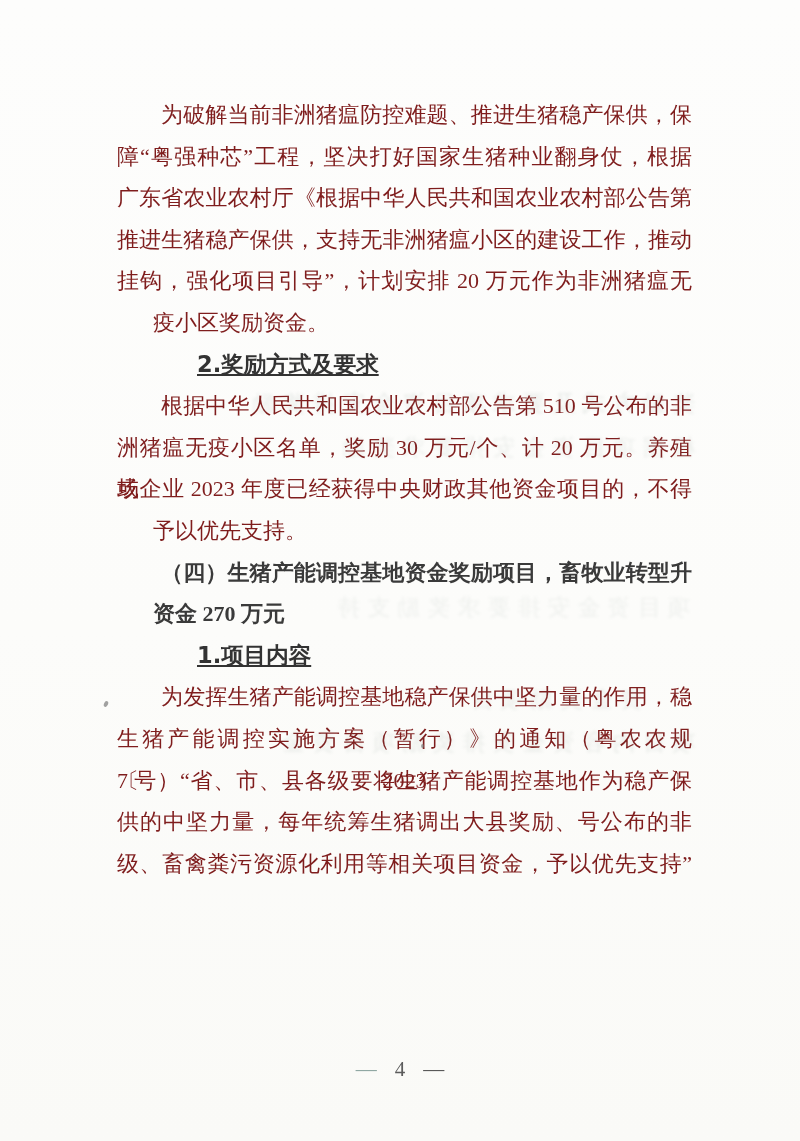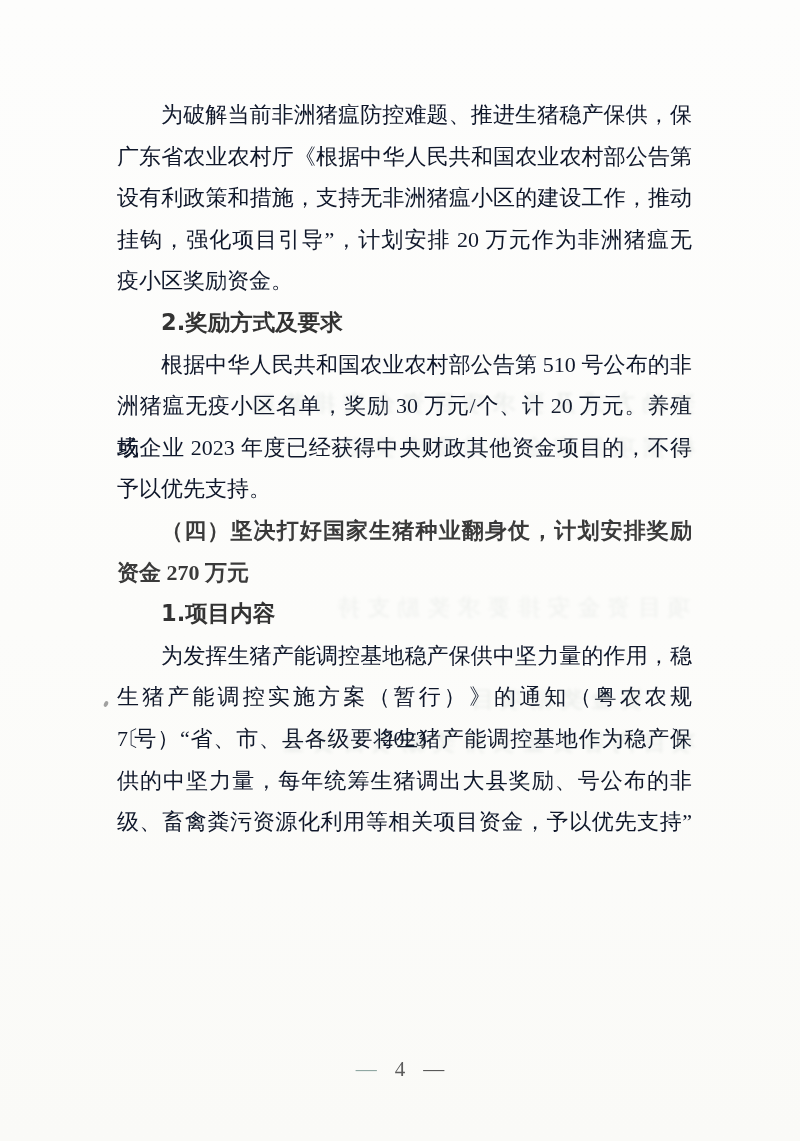--- a/index.html
+++ b/index.html
@@ -11,30 +11,30 @@
   .paper{
     position:absolute;inset:0;
     background:linear-gradient(180deg,#fdfdfc 0%,#fcfcfa 55%,#fafaf7 100%);
   }
   
   #doc{
     position:absolute;left:117px;top:94px;width:575px;
   }
   .line{
     height:41.6px;line-height:41.6px;
-    font-size:22px;color:#0f172a;
+    font-size:22px;color:#7f1d1d;
     text-align:justify;text-align-last:justify;
     text-justify:inter-character;
     overflow:visible;
   }
   .line.indent{padding-left:44px;}
-  .line.lastline{text-align-last:left;}
+  .line.lastline{text-align-last:left;margin-left:36px;}
   .p-heading .line{
     font-family:"DejaVu Sans","Liberation Sans",sans-serif;
-    font-weight:700;color:#333333;font-size:22.5px;
+    font-weight:700;color:#333333;font-size:22.5px;text-decoration:underline;
   }
   .p-bold .line{
     font-weight:700;color:#3a3a3a;
   }
   
   .bleed{
     position:absolute;white-space:nowrap;pointer-events:none;
     font-size:23px;letter-spacing:7px;color:#7d8f86;
     opacity:0.15;filter:blur(1.7px);transform:scaleX(-1);
   }
@@ -58,36 +58,37 @@
   #footer .dash-right{color:#4f4f4f;margin-left:16px;}
 </style>
 </head>
 <body>
 
 <div class="paper"></div>
 
 <main id="doc">
     <section class="p-body">
       <div class="line indent">为破解当前非洲猪瘟防控难题、推进生猪稳产保供，保</div>
+      <div class="line">障“粤强种芯”工程，坚决打好国家生猪种业翻身仗，根据</div>
       <div class="line">广东省农业农村厅《根据中华人民共和国农业农村部公告第</div>
-      <div class="line">设有利政策和措施，支持无非洲猪瘟小区的建设工作，推动</div>
+      <div class="line">推进生猪稳产保供，支持无非洲猪瘟小区的建设工作，推动</div>
       <div class="line">挂钩，强化项目引导”，计划安排 20 万元作为非洲猪瘟无</div>
       <div class="line lastline">疫小区奖励资金。</div>
     </section>
     <section class="p-heading">
       <div class="line indent lastline">2.奖励方式及要求</div>
     </section>
     <section class="p-body">
       <div class="line indent">根据中华人民共和国农业农村部公告第 510 号公布的非</div>
       <div class="line">洲猪瘟无疫小区名单，奖励 30 万元/个、计 20 万元。养殖场</div>
       <div class="line">或企业 2023 年度已经获得中央财政其他资金项目的，不得</div>
       <div class="line lastline">予以优先支持。</div>
     </section>
     <section class="p-bold">
-      <div class="line indent">（四）坚决打好国家生猪种业翻身仗，计划安排奖励</div>
+      <div class="line indent">（四）生猪产能调控基地资金奖励项目，畜牧业转型升</div>
       <div class="line lastline">资金 270 万元</div>
     </section>
     <section class="p-heading">
       <div class="line indent lastline">1.项目内容</div>
     </section>
     <section class="p-body">
       <div class="line indent">为发挥生猪产能调控基地稳产保供中坚力量的作用，稳</div>
       <div class="line">生猪产能调控实施方案（暂行）》的通知（粤农农规〔2023〕</div>
       <div class="line">7 号）“省、市、县各级要将生猪产能调控基地作为稳产保</div>
       <div class="line">供的中坚力量，每年统筹生猪调出大县奖励、号公布的非</div>

